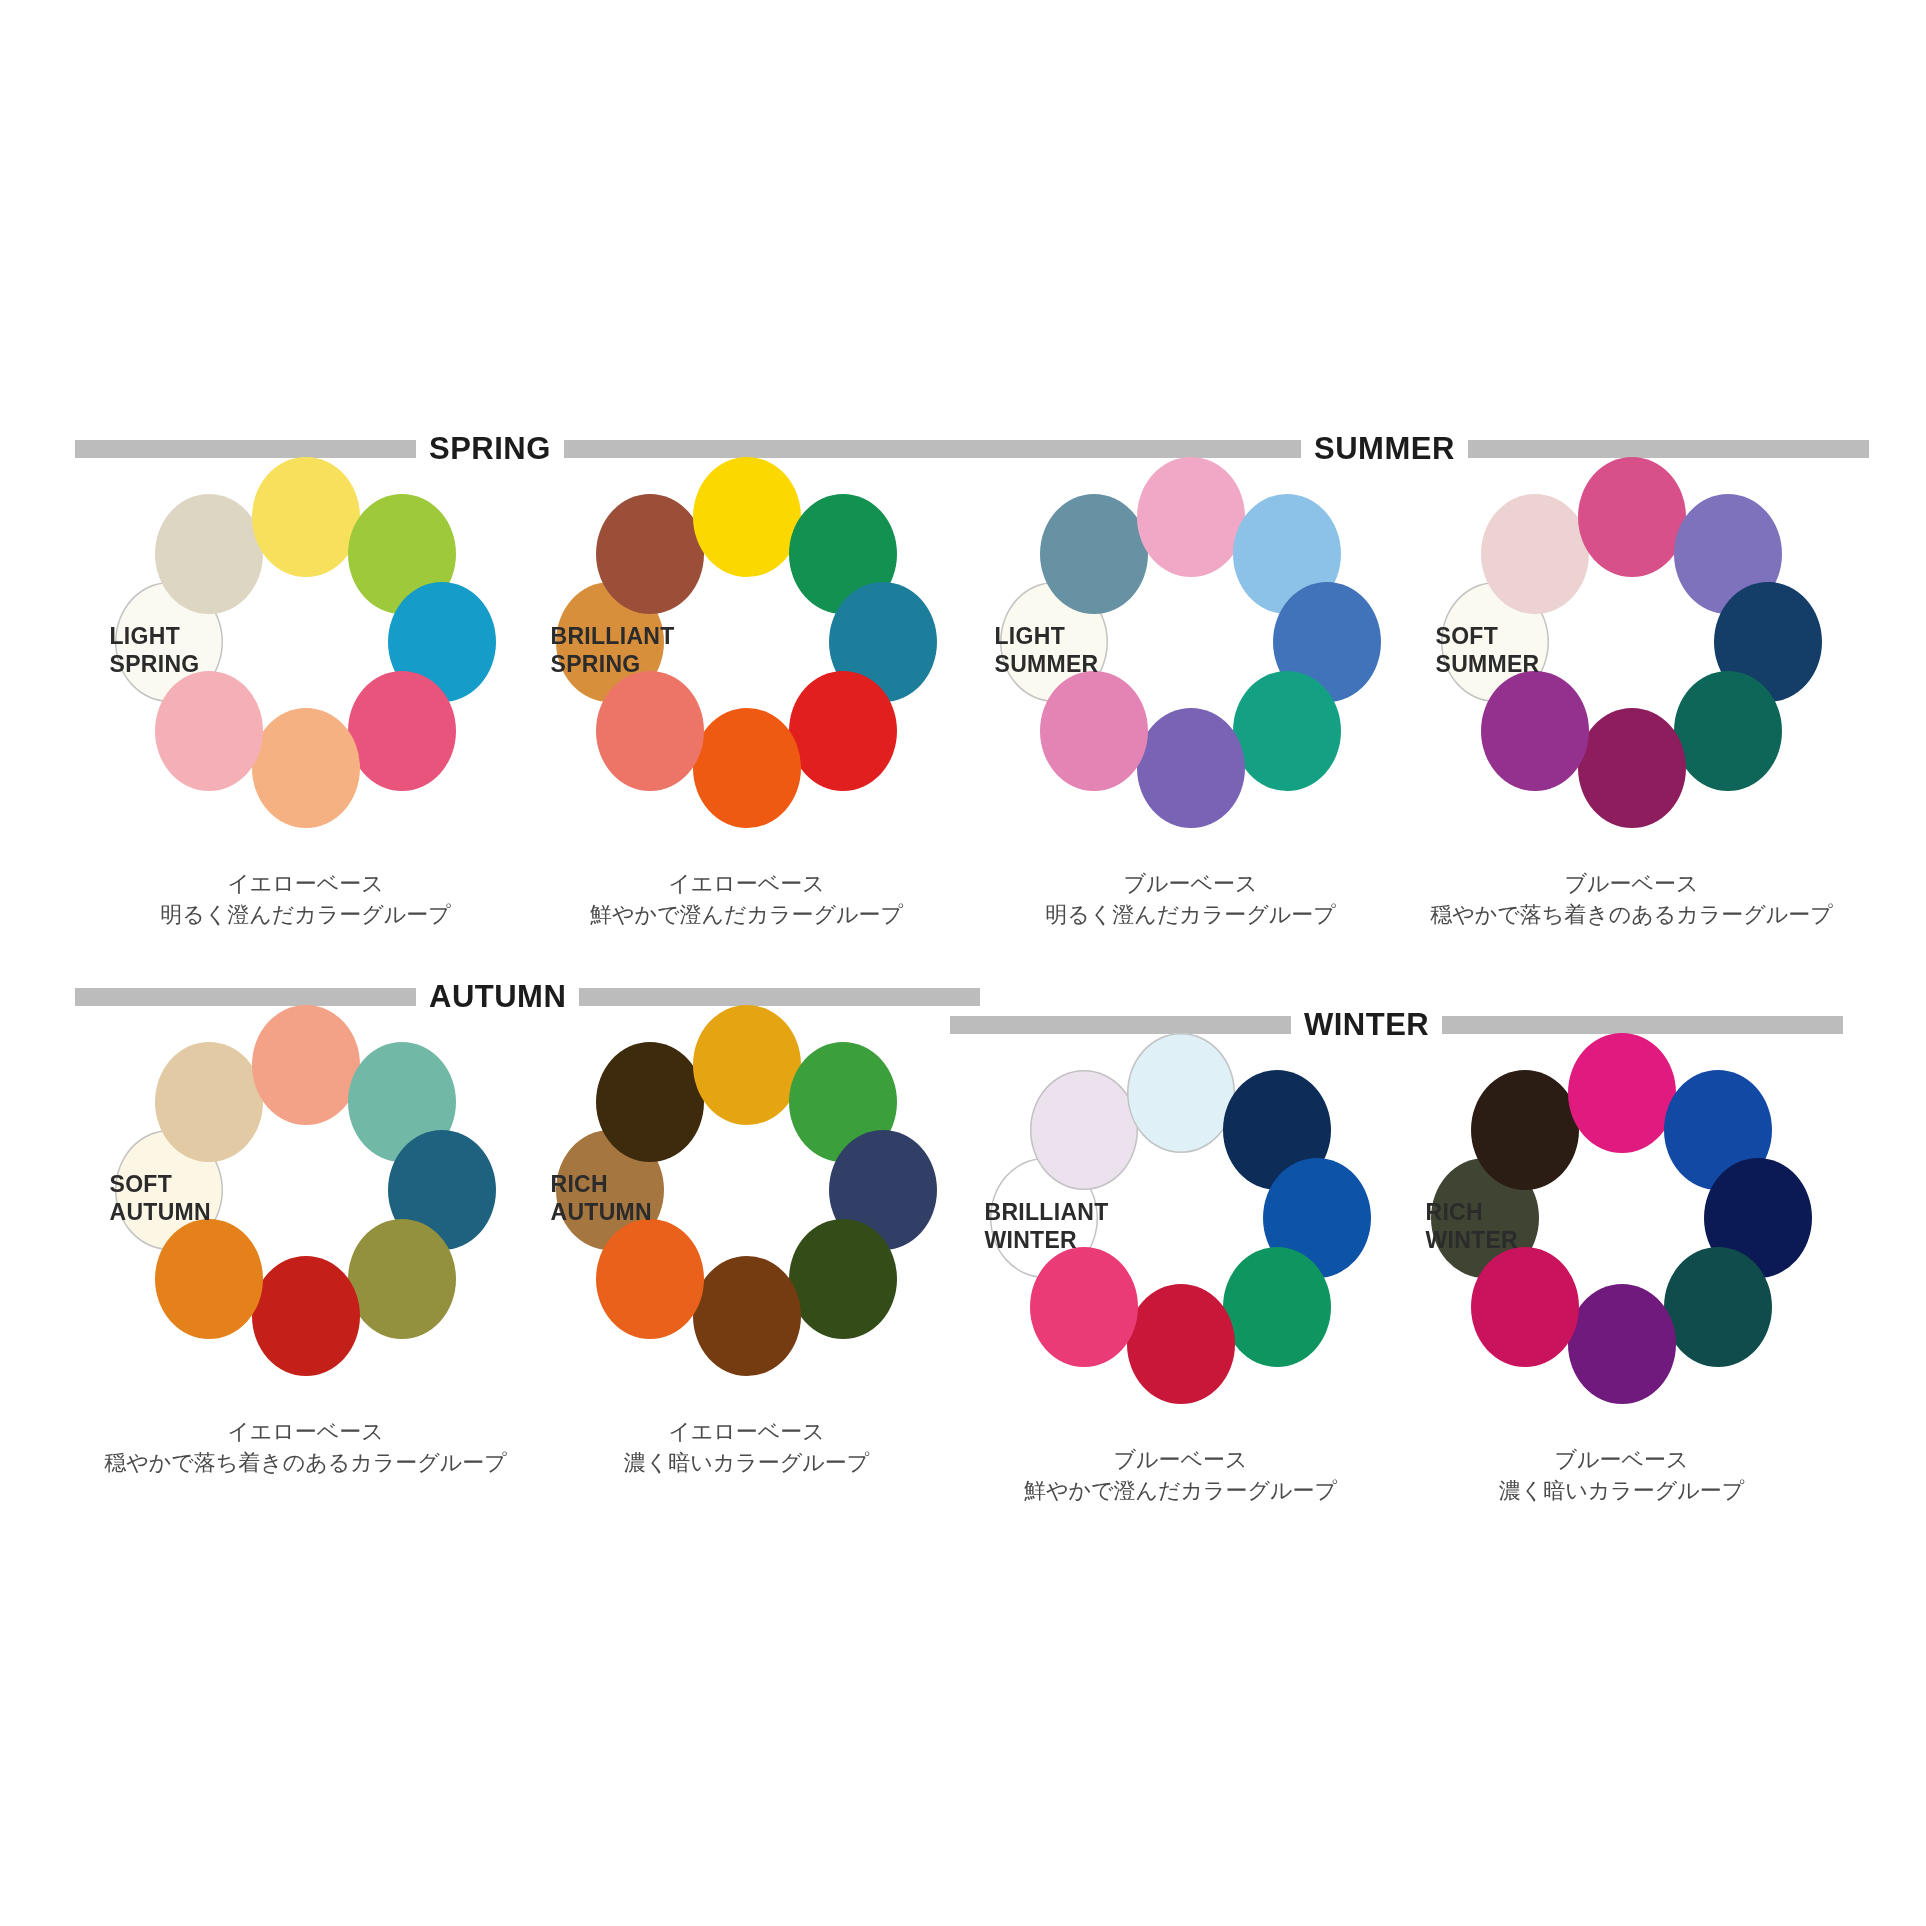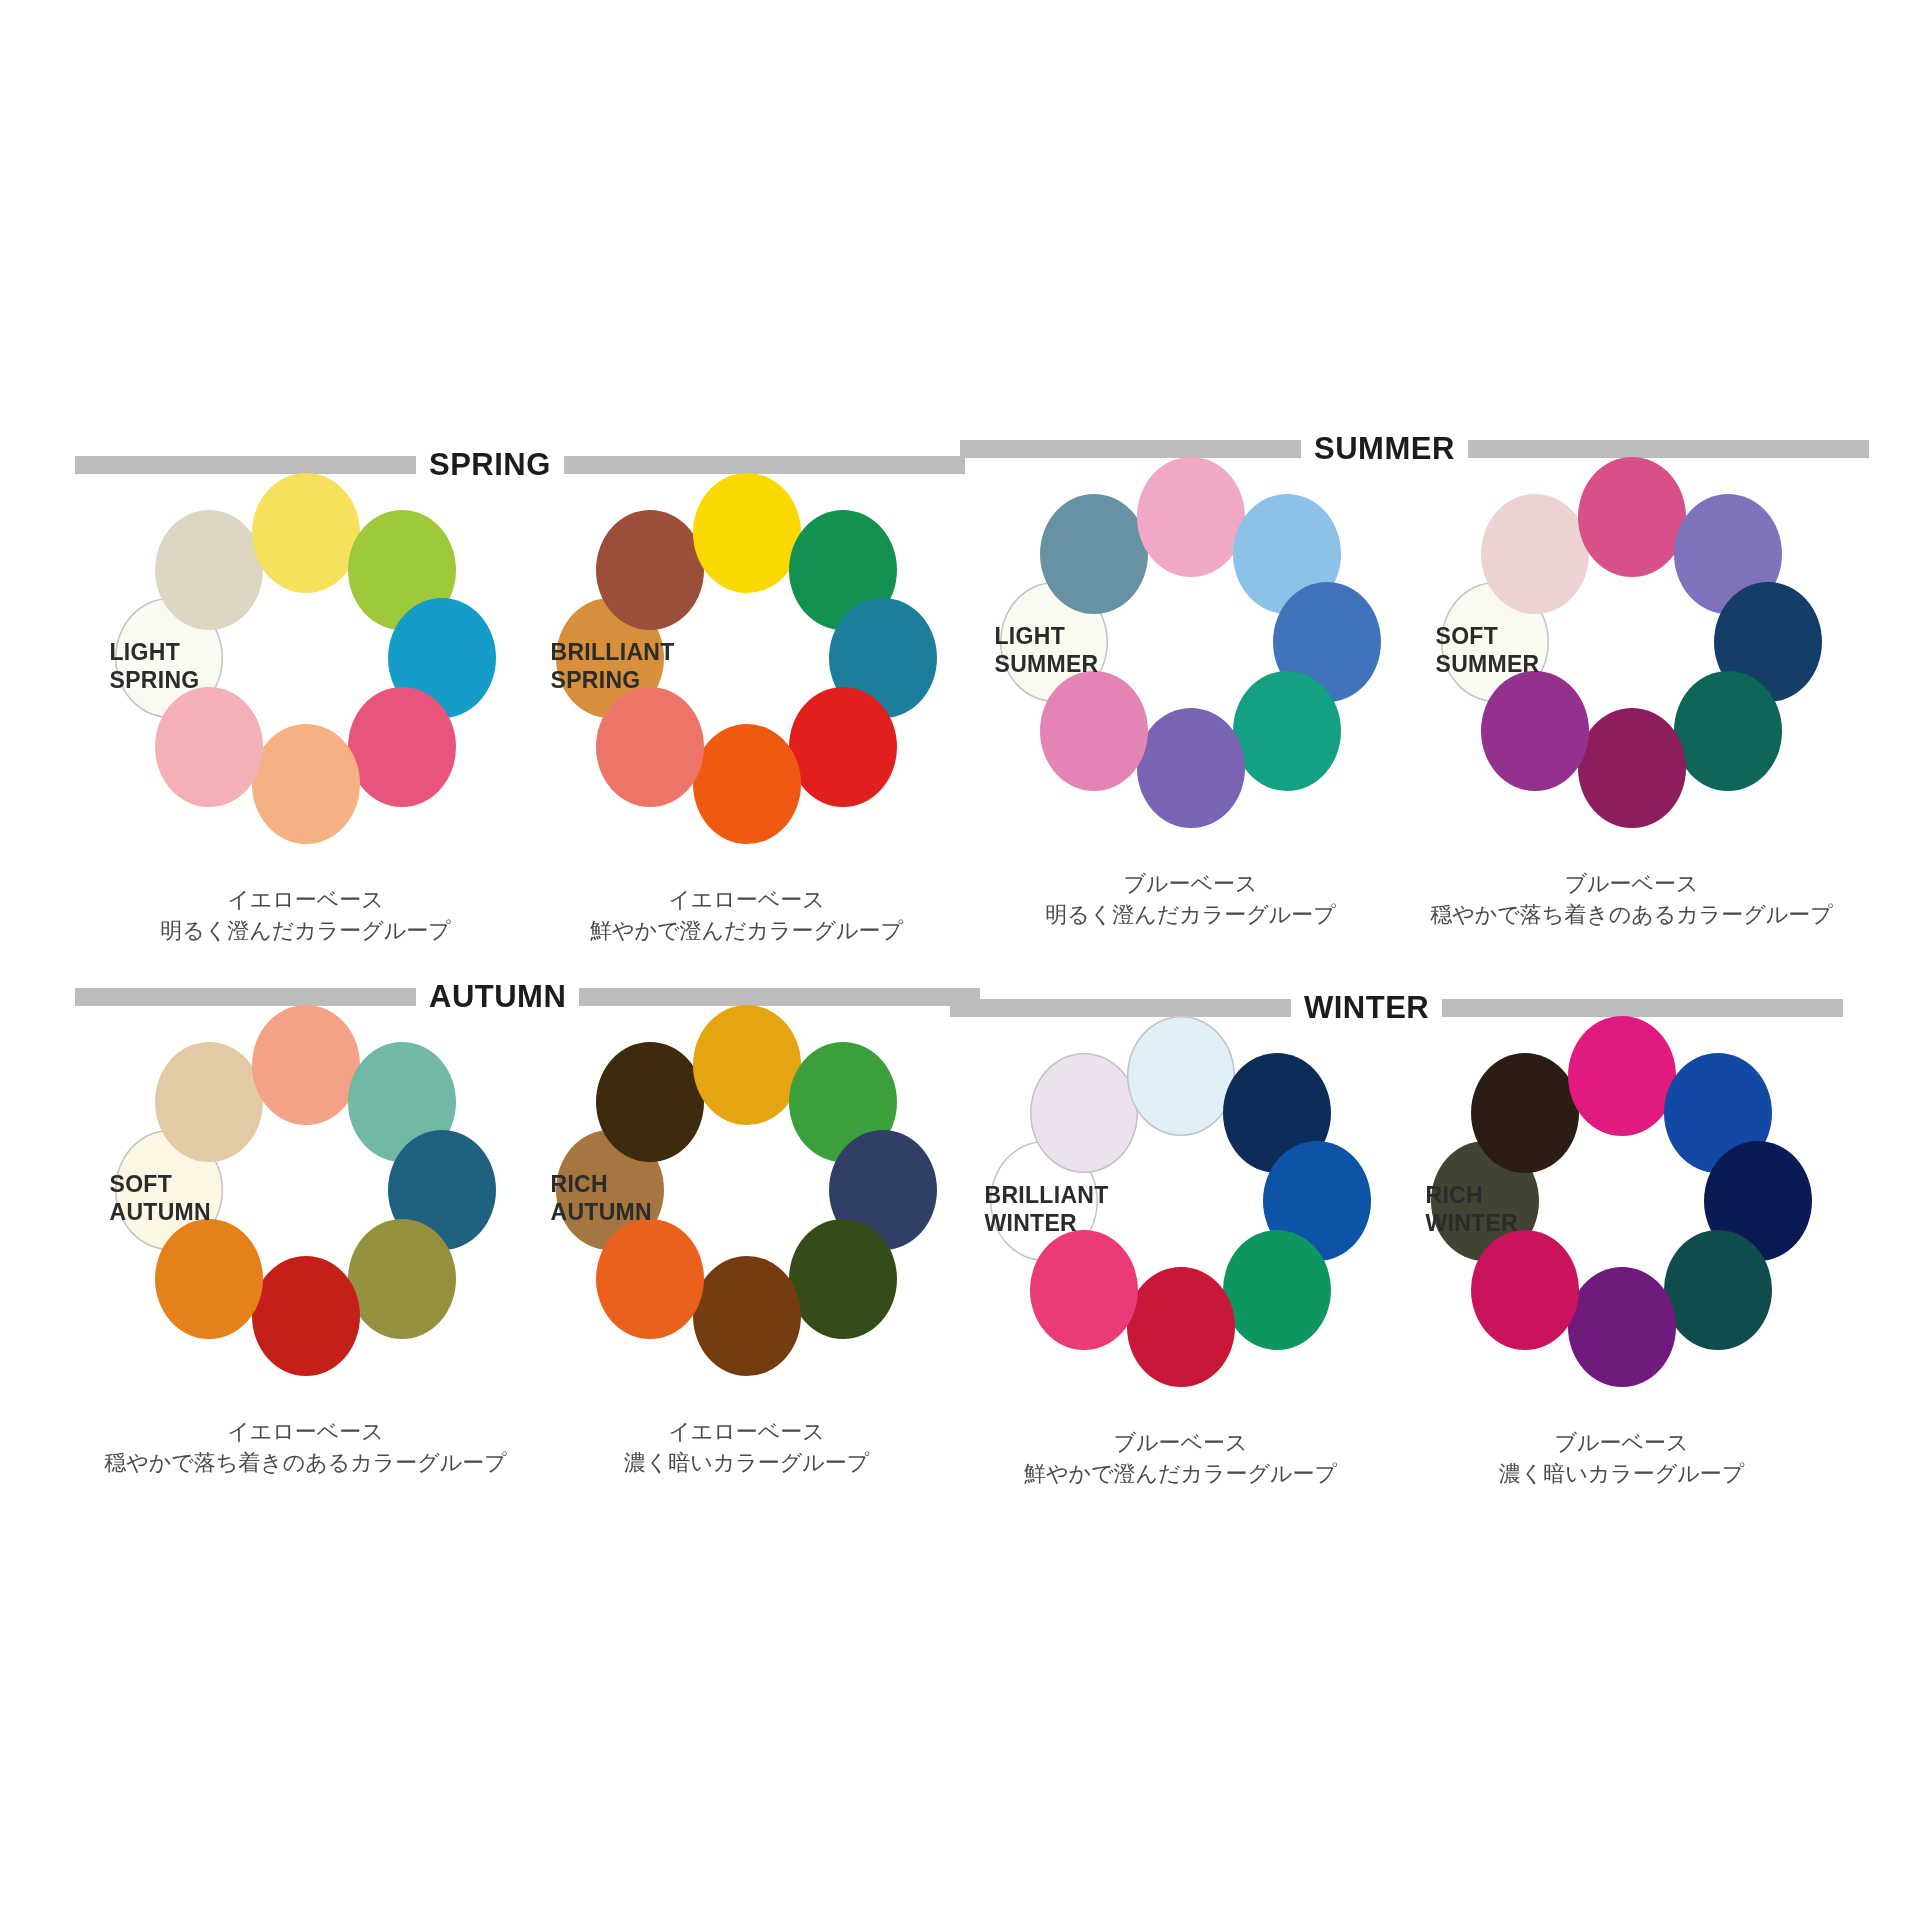--- a/index.html
+++ b/index.html
@@ -33,24 +33,24 @@
     width: 1776px;
     height: 1124px;
   }
 
   
   .season-band {
     position: absolute;
     width: 928px;
     height: 547px;
   }
-  .season-band.pos-tl { left: 0px;    top: 0px; margin-top: 16px; }
+  .season-band.pos-tl { left: 0px;    top: 0px; }
   .season-band.pos-tr { left: 885px; top: 0px; }
   .season-band.pos-bl { left: 0px;    top: 548px; }
-  .season-band.pos-br { left: 875px; top: 559px; }
+  .season-band.pos-br { left: 875px; top: 576px; }
 
   
   .season-header {
     position: absolute;
     left: 0;
     top: 0;
     width: 928px;
     height: 35px;
     display: flex;
     align-items: center;

